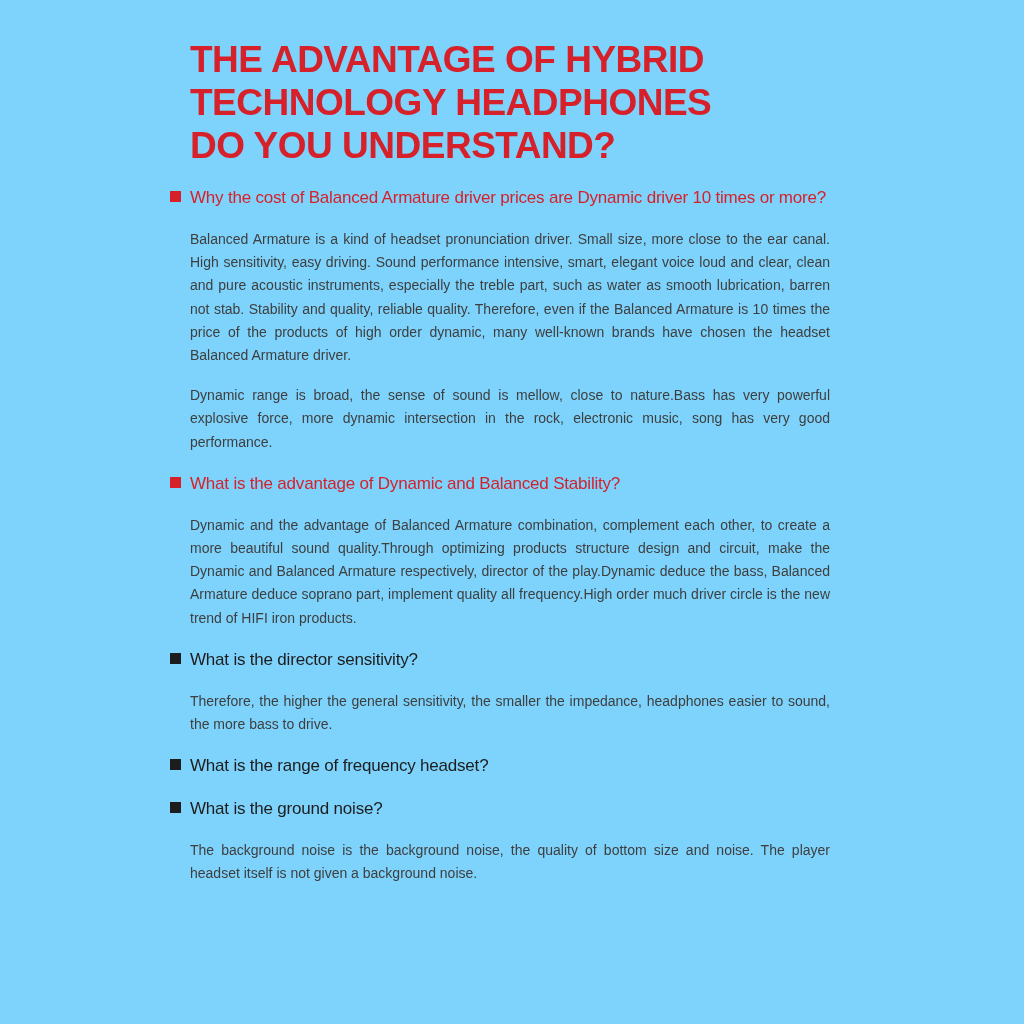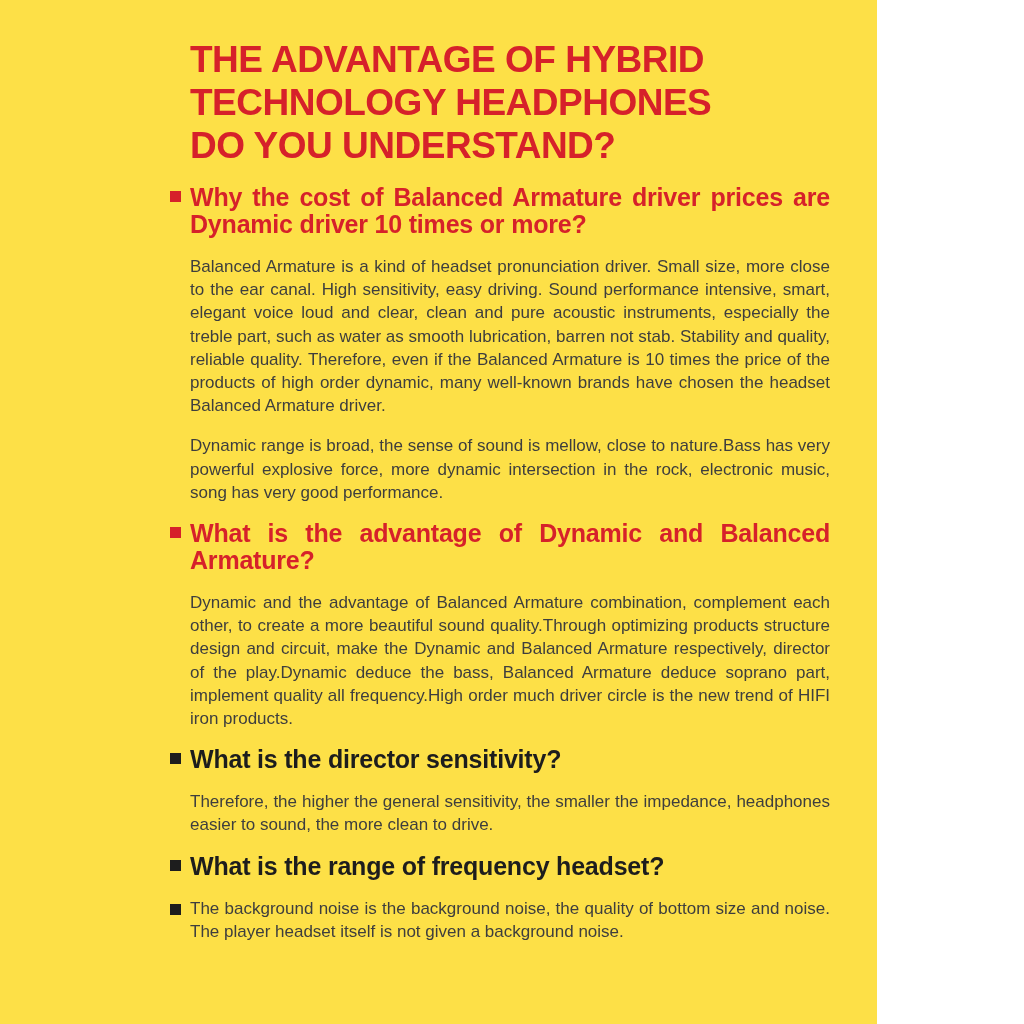--- a/index.html
+++ b/index.html
@@ -4,22 +4,22 @@
 <style>
   html,body{margin:0;padding:0;}
   body{
     width:1024px;height:1024px;
     background:#ffffff;
     font-family:"Liberation Sans", sans-serif;
     overflow:hidden;
   }
   .page{
     position:relative;
-    width:877px;height:1024px;
-    background:#fde047;
+    width:1024px;height:1024px;
+    background:#7dd3fc;
   }
   .content{
     position:absolute;
     left:170px;
     top:38px;
     width:660px;
   }
   .page-title{
     color:#d6212a;
     font-size:37px;
@@ -27,40 +27,40 @@
     font-weight:600;
     letter-spacing:-0.5px;
     white-space:pre-line;
     margin:0 0 17px 20px;
   }
   .section{position:relative;}
   .section-heading{
     position:relative;
     margin:16px 0 8px 0;
     padding-left:20px;
-    font-size:25px;
+    font-size:17px;
     line-height:27px;
-    font-weight:700;
+    font-weight:400;
     text-align:justify;
     letter-spacing:-0.2px;
   }
   .section.red .section-heading{color:#d6212a;}
   .section.black .section-heading{color:#1d1d1d;}
   .bullet{
     position:absolute;
     left:0;top:7px;
     width:11px;height:11px;
     display:inline-block;
   }
   .section.red .bullet{background:#d6212a;}
   .section.black .bullet{background:#1d1d1d;}
   .section-body{
     margin:17px 0 6px 20px;
     color:#3e3e3e;
-    font-size:17px;
+    font-size:14px;
     line-height:23.2px;
     text-align:justify;
   }
 </style>
 </head>
 <body>
 
 <div class="page">
   <div class="content">
 
@@ -74,39 +74,39 @@
       </h2>
       <p class="section-body">Balanced Armature is a kind of headset pronunciation driver. Small size, more close to the ear canal. High sensitivity, easy driving. Sound performance intensive, smart, elegant voice loud and clear, clean and pure acoustic instruments, especially the treble part, such as water as smooth lubrication, barren not stab. Stability and quality, reliable quality. Therefore, even if the Balanced Armature is 10 times the price of the products of high order dynamic, many well-known brands have chosen the headset Balanced Armature driver.</p>
     </div>
 
     <div class="section red">
       <p class="section-body">Dynamic range is broad, the sense of sound is mellow, close to nature.Bass has very powerful explosive force, more dynamic intersection in the rock, electronic music, song has very good performance.</p>
     </div>
 
     <div class="section red">
       <h2 class="section-heading">
-        <span class="bullet"></span><span>What is the advantage of Dynamic and Balanced Armature?</span>
+        <span class="bullet"></span><span>What is the advantage of Dynamic and Balanced Stability?</span>
       </h2>
       <p class="section-body">Dynamic and the advantage of Balanced Armature combination, complement each other, to create a more beautiful sound quality.Through optimizing products structure design and circuit, make the Dynamic and Balanced Armature respectively, director of the play.Dynamic deduce the bass, Balanced Armature deduce soprano part, implement quality all frequency.High order much driver circle is the new trend of HIFI iron products.</p>
     </div>
 
     <div class="section black">
       <h2 class="section-heading">
         <span class="bullet"></span><span>What is the director sensitivity?</span>
       </h2>
-      <p class="section-body">Therefore, the higher the general sensitivity, the smaller the impedance, headphones easier to sound, the more clean to drive.</p>
+      <p class="section-body">Therefore, the higher the general sensitivity, the smaller the impedance, headphones easier to sound, the more bass to drive.</p>
     </div>
 
     <div class="section black">
       <h2 class="section-heading">
         <span class="bullet"></span><span>What is the range of frequency headset?</span>
       </h2>
     </div>
 
     <div class="section black">
       <h2 class="section-heading">
-        <span class="bullet"></span>
+        <span class="bullet"></span><span>What is the ground noise?</span>
       </h2>
       <p class="section-body">The background noise is the background noise, the quality of bottom size and noise. The player headset itself is not given a background noise.</p>
     </div>
 
   </div>
 </div>
 
 </body></html>

